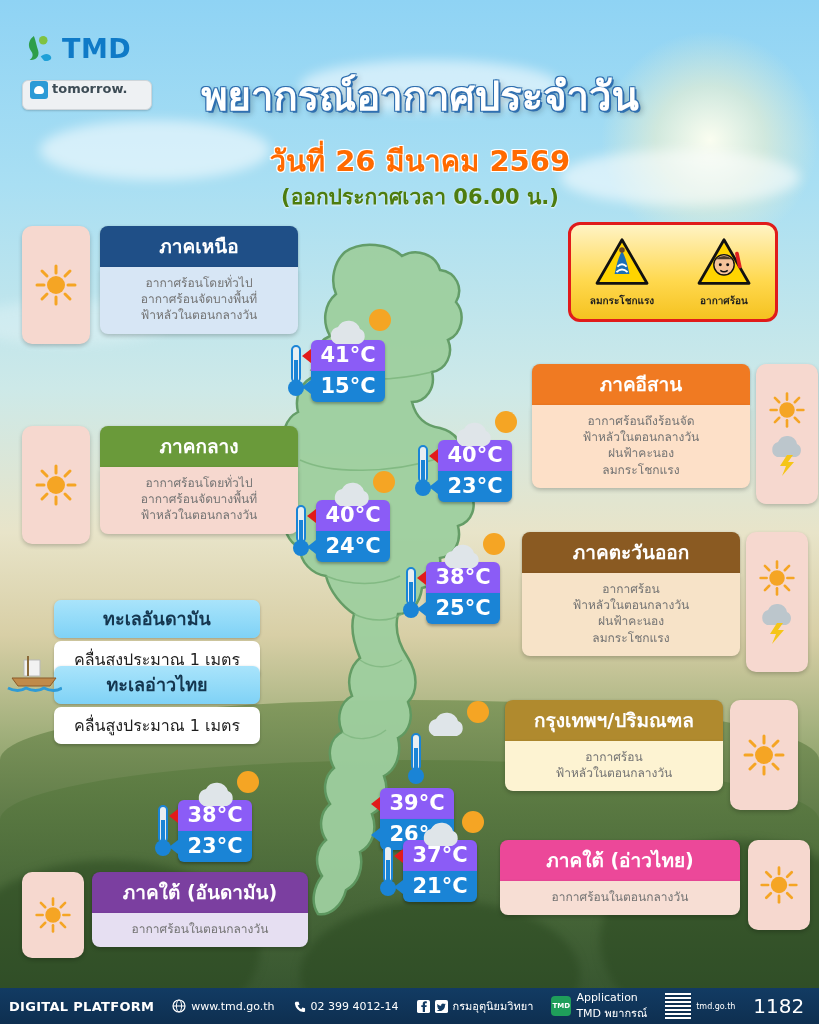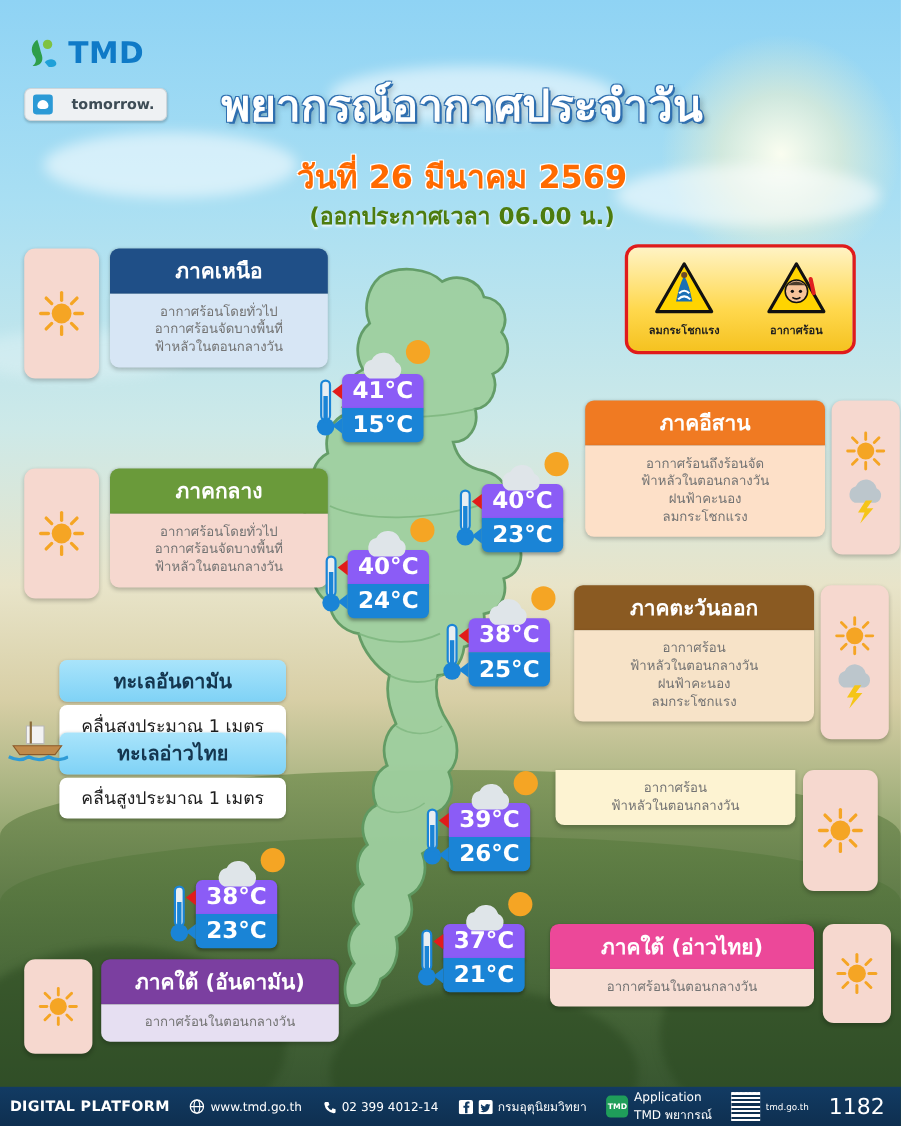--- a/index.html
+++ b/index.html
@@ -34,21 +34,21 @@
   .tmd-logo {
     position: absolute; left: 22px; top: 28px; width: 145px; height: 40px;
     display: flex; align-items: center; gap: 6px;
   }
   .tmd-mark { width: 34px; height: 34px; }
   .tmd-text { font-size: 27px; font-weight: bold; color: #0f7ac7; letter-spacing: 0.5px; }
   .tomorrow-badge {
     position: absolute; left: 22px; top: 80px;
     width: 130px; height: 30px; border-radius: 6px;
     background: #eef1f3; border: 1px solid #cfd6da;
-    display: flex; align-items: center; gap: 17px; padding: 0 7px;
+    display: flex; align-items: flex-start; gap: 4px; padding: 0 7px;
     box-shadow: 0 1px 2px rgba(0,0,0,0.18);
   }
   .tomorrow-badge .t-ico { width: 18px; height: 18px; background: #2b9ad6; border-radius: 3px; position: relative; }
   .tomorrow-badge .t-ico:after {
     content: ""; position: absolute; left: 4px; top: 5px; width: 10px; height: 8px;
     background: #fff; border-radius: 5px 5px 3px 3px;
   }
   .tomorrow-badge .t-label { font-size: 13px; color: #3d4c55; font-weight: bold; }
 
   .main-title {
@@ -338,20 +338,21 @@
         <line x1="13" y1="31" x2="8" y2="36"></line>
     </g>
   </svg>
   <svg width="44" height="44" viewBox="0 0 44 44">
     <path d="M12 24 a8 8 0 0 1 1-15 a10 10 0 0 1 19 2 a7 7 0 0 1 -1 13 Z" fill="#bcc6cc"></path>
     <path d="M22 22 l-7 11 h6 l-4 10 l12 -14 h-6 l5 -7 Z" fill="#f5c518"></path>
   </svg>
 </div>
 
 <div class="card" style="left:505px; top:700px; width:218px;">
+  <div class="card-head" style="background:#b08a2e;">กรุงเทพฯ/ปริมณฑล</div>
   <div class="card-body" style="background:#fdf3d2;">
     <div>อากาศร้อน</div>
     <div>ฟ้าหลัวในตอนกลางวัน</div>
   </div>
 </div>
 <div class="icon-panel" style="left:730px; top:700px; width:68px; height:110px; background:#f6d8cf;">
   <svg width="44" height="44" viewBox="0 0 44 44">
     <circle cx="22" cy="22" r="9" fill="#f5a524"></circle>
     <g stroke="#f5a524" stroke-width="3" stroke-linecap="round">
       <line x1="22" y1="3" x2="22" y2="10"></line>
@@ -482,21 +483,21 @@
   <div class="temp-stack">
     <div class="chip hot">38°C</div>
     <div class="chip cold">25°C</div>
   </div>
 </div>
 <svg class="cloud-ico" style="left:436px; top:530px;" width="76" height="44" viewBox="0 0 76 44">
   <circle cx="58" cy="14" r="11" fill="#f5a524"></circle>
   <path d="M14 38 a9 9 0 0 1 2-17 a12 12 0 0 1 22 2 a8 8 0 0 1 -1 15 Z" fill="#dfe5e9"></path>
 </svg>
 
-<div class="temp-group" style="left:380px; top:730px;">
+<div class="temp-group" style="left:380px; top:730px;flex-direction:column;">
   <svg class="thermo" viewBox="0 0 26 58">
     <rect x="9" y="4" width="8" height="36" rx="4" fill="#e8eef2" stroke="#1a84d6" stroke-width="2"></rect>
     <circle cx="13" cy="46" r="8" fill="#1a84d6"></circle>
     <rect x="11" y="18" width="4" height="24" fill="#1a84d6"></rect>
   </svg>
   <div class="temp-stack">
     <div class="chip hot">39°C</div>
     <div class="chip cold">26°C</div>
   </div>
 </div>

